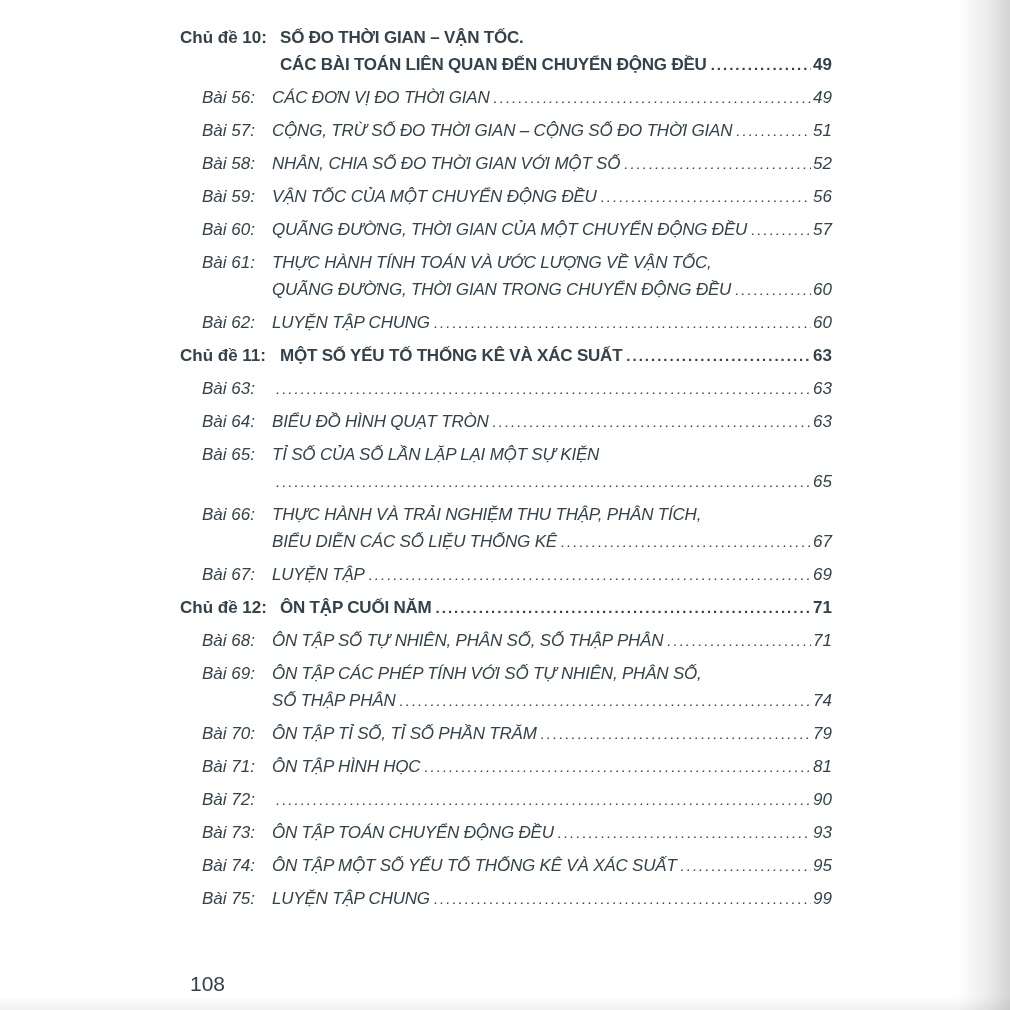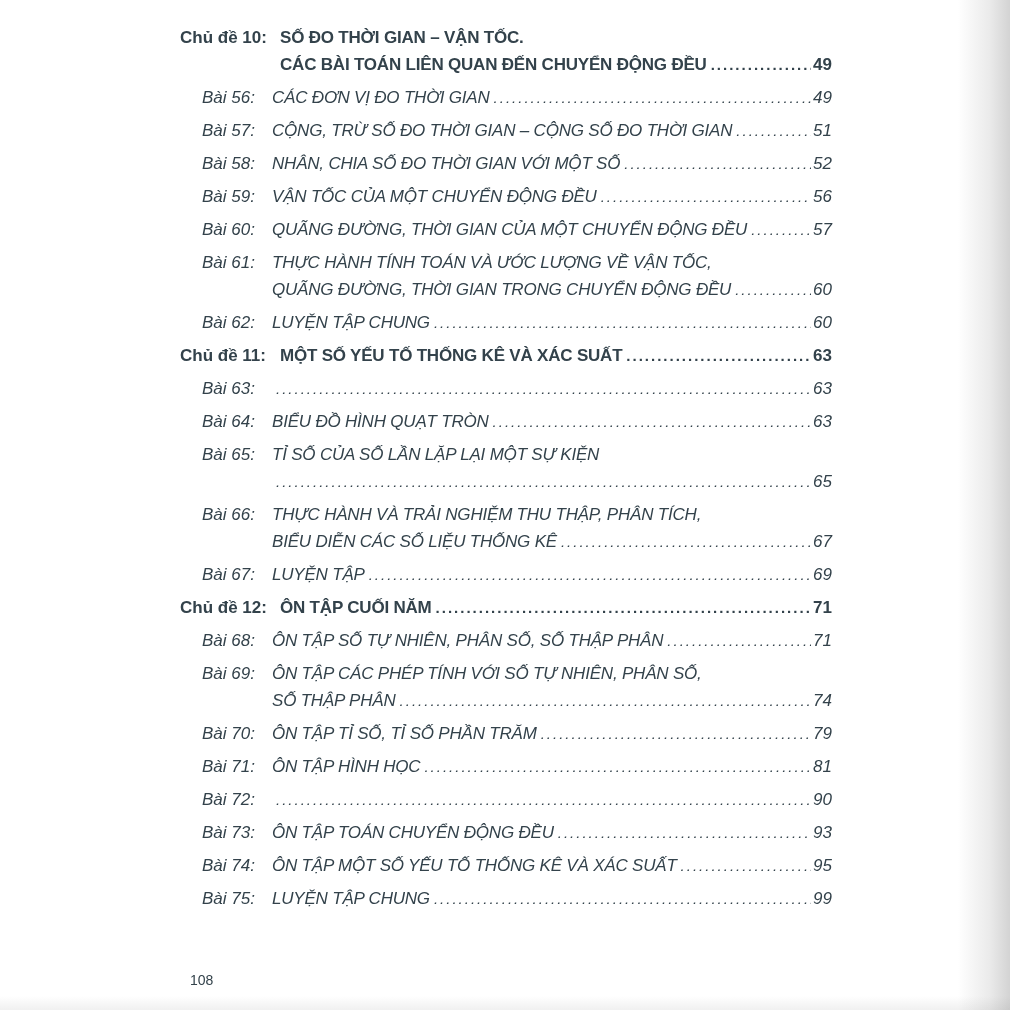--- a/index.html
+++ b/index.html
@@ -49,21 +49,21 @@
     white-space:nowrap;
     letter-spacing:2px;
     font-size:15px;
     margin:0 2px 0 4px;
     color:var(--ink);
   }
   .pagenum{flex:none;white-space:pre;}
   .folio{
     position:absolute;
     left:190px;top:972px;
-    font-size:14px;
+    font-size:21px;
     color:var(--ink);
   }
   .edge-right{
     position:absolute;
     top:0;right:0;
     width:52px;height:1010px;
     background:linear-gradient(to right,
       rgba(110,110,110,0) 0%,
       rgba(110,110,110,0.14) 60%,
       rgba(110,110,110,0.30) 100%);

